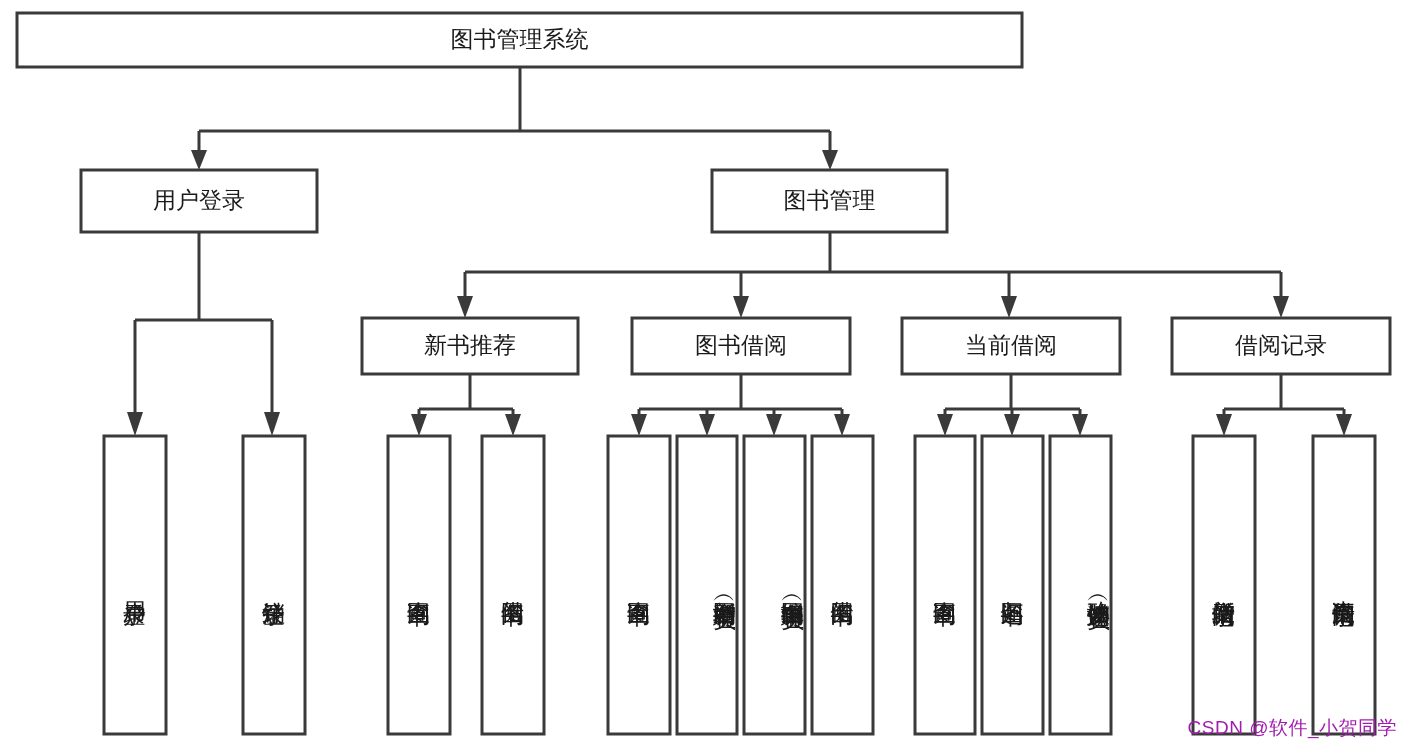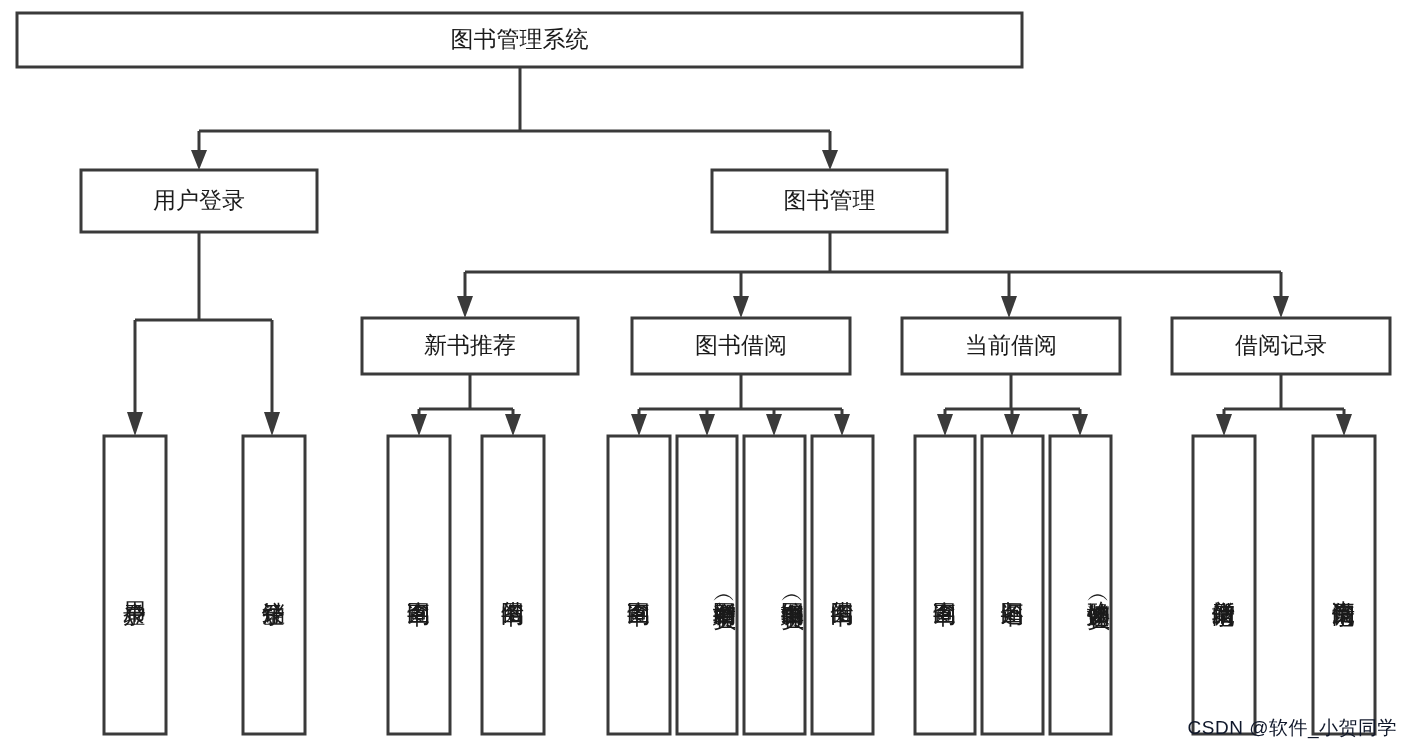--- a/index.html
+++ b/index.html
@@ -64,21 +64,21 @@
     text-align: center;
     white-space: nowrap;
     pointer-events: none;
   }
   .watermark {
     position: absolute;
     right: 8px;
     bottom: 6px;
     font-family: "Liberation Sans", "DejaVu Sans", sans-serif;
     font-size: 19px;
-    color: #0f172a;
+    color: #a21caf;
     white-space: nowrap;
     letter-spacing: 0.5px;
   }
 </style>
 </head>
 <body>
 
 <div id="diagram-root">
 
   <svg id="flow-svg" viewBox="0 0 1405 747">

